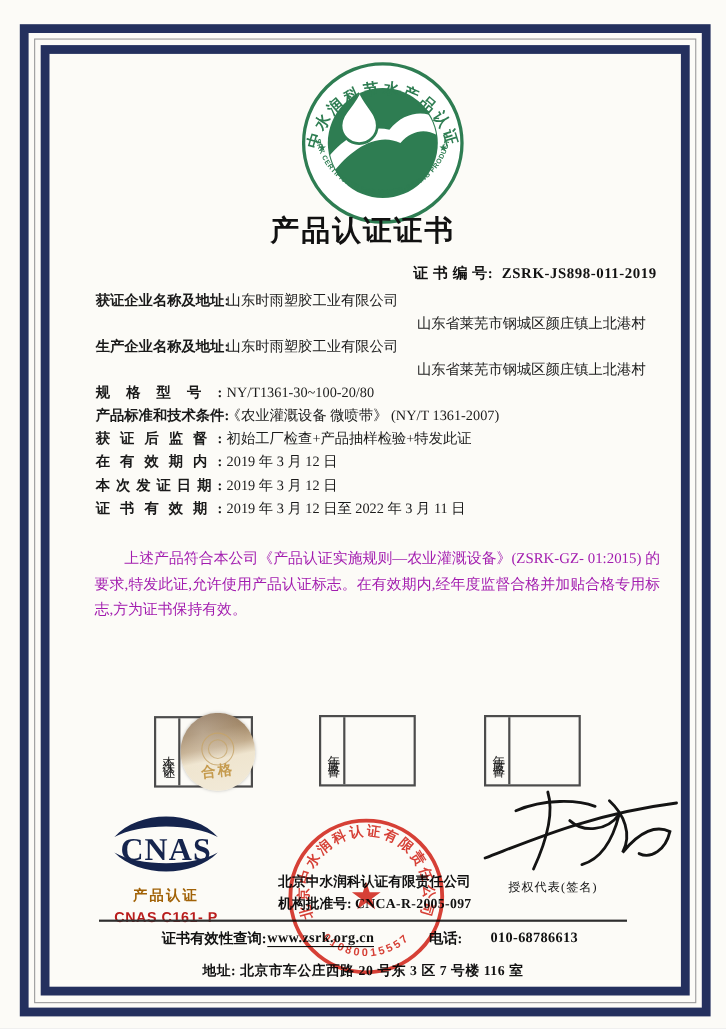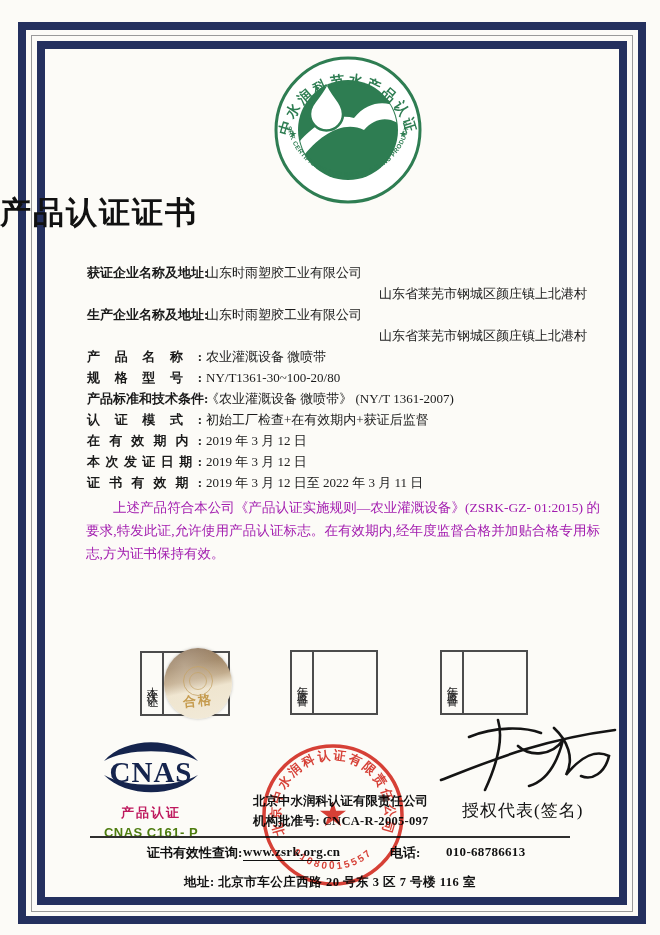--- a/index.html
+++ b/index.html
@@ -12,23 +12,23 @@
   
   .frame-outer { position:absolute; left:18px; top:22px; right:14px; bottom:11px; border:8px solid #24305e; }
   .frame-mid   { position:absolute; left:31px; top:35px; right:27px; bottom:23px; border:1px solid #9a9a9a; }
   .frame-inner { position:absolute; left:37px; top:41px; right:33px; bottom:30px; border:8px solid #24305e; }
 
   
   .seal { position:absolute; left:272px; top:54px; width:152px; height:152px; }
 
   
   .title {
-    position:absolute; top:192px; left:0; width:100%; 
+    position:absolute; top:192px; left:0; width:100%; text-align:center;
     font-family:"Liberation Sans", sans-serif; font-weight:bold;
-    font-size:31px; letter-spacing:2px; color:#111;
+    font-size:26px; letter-spacing:2px; color:#111;
   }
   .certno {
     position:absolute; top:240px; right:63px; font-size:13.5px; font-weight:bold;
     letter-spacing:.5px; color:#111;
   }
   .certno .num { font-weight:bold; margin-left:4px; }
 
   
   .fields { position:absolute; left:87px; top:262px; width:500px; font-size:13px; line-height:21px; }
   .frow { white-space:nowrap; }
@@ -59,30 +59,30 @@
       radial-gradient(circle at 30% 25%, rgba(255,255,255,.25), rgba(0,0,0,0) 55%),
       linear-gradient(168deg, #8a7057 0%, #a18767 26%, #c3ad8e 44%, #efe5cf 58%, #f2ead8 100%);
     box-shadow:0 0 3px rgba(0,0,0,.25); z-index:3;
   }
   .sticker .ring { position:absolute; left:19px; top:18px; width:30px; height:30px; border-radius:50%; border:1.5px solid #c5a468; opacity:.8; }
   .sticker .ring2 { position:absolute; left:25px; top:24px; width:18px; height:18px; border-radius:50%; border:1px solid #c5a468; opacity:.7; }
   .sticker .txt { position:absolute; left:0; right:0; top:44px; text-align:center; color:#c59b4e; font-weight:bold; font-size:13px; letter-spacing:2px; transform:rotate(-6deg); }
 
   
   .cnas { position:absolute; left:95px; top:736px; width:112px; text-align:center; color:#1b2a55; }
-  .cnas .l1 { font-size:13px; font-weight:bold; margin-top:2px; letter-spacing:2px; color:#be185d;font-family:Liberation Serif, serif; }
-  .cnas .l2 { font-family:"Liberation Sans", sans-serif; font-size:13px; font-weight:bold; margin-top:3px; color:#4d7c0f; letter-spacing:.5px; }
+  .cnas .l1 { font-size:13px; font-weight:bold; margin-top:2px; letter-spacing:2px; color:#a16207;font-family:Liberation Serif, serif; }
+  .cnas .l2 { font-family:"Liberation Sans", sans-serif; font-size:13px; font-weight:bold; margin-top:3px; color:#b91c1c; letter-spacing:.5px; }
 
   .issuer { position:absolute; left:253px; top:791px; font-size:12.5px; font-weight:bold; color:#111; line-height:20px; z-index:1; }
   .issuer .approval .val { letter-spacing:.3px; }
 
   .stamp { position:absolute; left:258px; top:740px; width:150px; height:150px; z-index:4; mix-blend-mode:multiply; opacity:.92; }
 
   .signature { position:absolute; left:435px; top:710px; width:185px; height:92px; z-index:2; }
-  .sig-caption { position:absolute; left:462px; top:799px; font-size:17px; color:#111; letter-spacing:1px; }
+  .sig-caption { position:absolute; left:462px; top:799px; font-size:11px; color:#111; letter-spacing:1px; }
 
   .sepline { position:absolute; left:90px; top:836px; width:480px; height:2px; background:#2e2e2e; }
 
   .query { position:absolute; left:0; top:844px; width:100%; font-size:13px; font-weight:bold; color:#111; }
   .query .qlabel { position:absolute; left:147px; }
   .query .qurl { position:absolute; left:243px; border-bottom:1.5px solid #111; letter-spacing:.3px; }
   .query .tlabel { position:absolute; left:390px;text-align:center; }
   .query .tval { position:absolute; left:426px; letter-spacing:.3px;margin-left:20px; }
 
   .address { position:absolute; left:0; top:874px; width:100%; text-align:center; font-size:12.5px; font-weight:bold; color:#111; letter-spacing:.5px; }
@@ -117,30 +117,33 @@
     <text x="21" y="83" font-size="9" fill="#2e7d52" text-anchor="middle">★</text>
     <text x="131" y="83" font-size="9" fill="#2e7d52" text-anchor="middle">★</text>
     <g clip-path="url(#discClip)">
       <path d="M 24,92 C 44,66 66,60 82,64 C 98,44 122,46 132,60 L 132,74 C 120,62 104,62 92,76 C 72,66 48,80 30,104 Z" fill="#ffffff"></path>
       <path d="M 55,29 C 61,43 71,49 71,60 A 16.5,16.5 0 1 1 38,60 C 38,49 49,43 55,29 Z" fill="#ffffff" stroke="#2e7d52" stroke-width="2.5"></path>
     </g>
   </svg>
 
   <div class="title">产品认证证书</div>
 
+  <div class="certno">
+    <span>证 书 编 号:</span>
+    <span class="num">ZSRK-JS898-011-2019</span>
+  </div>
 
   <div class="fields">
     <div class="frow"><span class="flabel">获证企业名称及地址:</span><span class="fval">山东时雨塑胶工业有限公司</span></div>
     <div class="frow cont"><span class="fval">山东省莱芜市钢城区颜庄镇上北港村</span></div>
     <div class="frow"><span class="flabel">生产企业名称及地址:</span><span class="fval">山东时雨塑胶工业有限公司</span></div>
     <div class="frow cont"><span class="fval">山东省莱芜市钢城区颜庄镇上北港村</span></div>
-    <div class="frow"><span class="flabel">产品名称:</span><span class="fval">农业灌溉设备 微喷带</span></div>
     <div class="frow"><span class="flabel">规格型号:</span><span class="fval">NY/T1361-30~100-20/80</span></div>
     <div class="frow"><span class="flabel">产品标准和技术条件:</span><span class="fval">《农业灌溉设备 微喷带》 (NY/T 1361-2007)</span></div>
-    <div class="frow"><span class="flabel">认证模式:</span><span class="fval">初始工厂检查+在有效期内+获证后监督</span></div>
+    <div class="frow"><span class="flabel">获证后监督:</span><span class="fval">初始工厂检查+产品抽样检验+特发此证</span></div>
     <div class="frow"><span class="flabel">在有效期内:</span><span class="fval">2019 年 3 月 12 日</span></div>
     <div class="frow"><span class="flabel">本次发证日期:</span><span class="fval">2019 年 3 月 12 日</span></div>
     <div class="frow"><span class="flabel">证书有效期:</span><span class="fval">2019 年 3 月 12 日至 2022 年 3 月 11 日</span></div>
   </div>
 
   <p class="statement">上述产品符合本公司《产品认证实施规则—农业灌溉设备》(ZSRK-GZ- 01:2015) 的要求,特发此证,允许使用产品认证标志。在有效期内,经年度监督合格并加贴合格专用标志,方为证书保持有效。</p>
 
   <div class="svbox box1">
     <div class="col">
       <span class="vlabel">本次认证</span>

